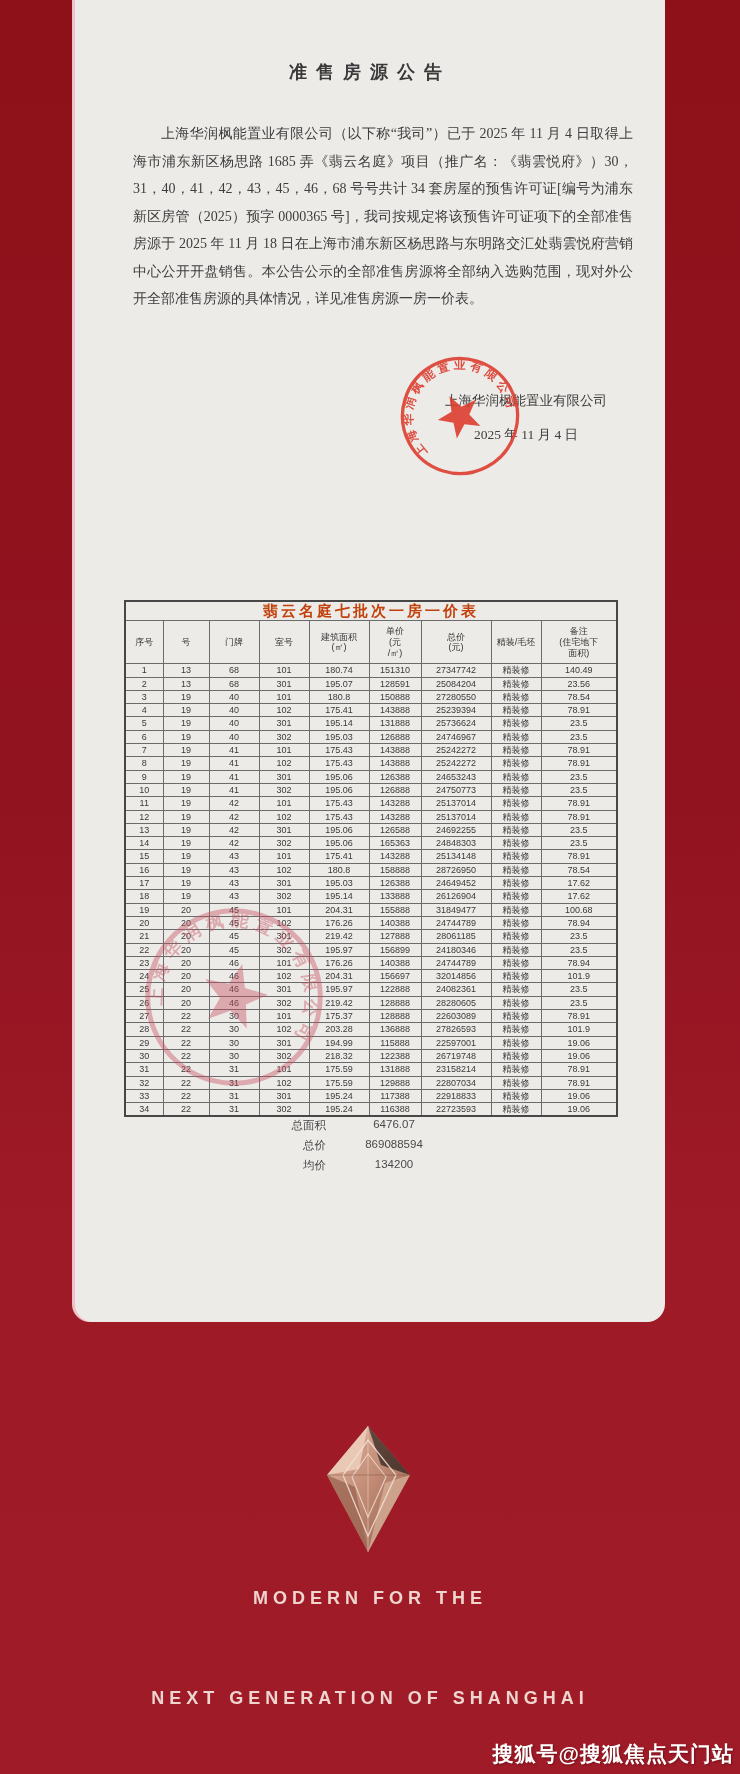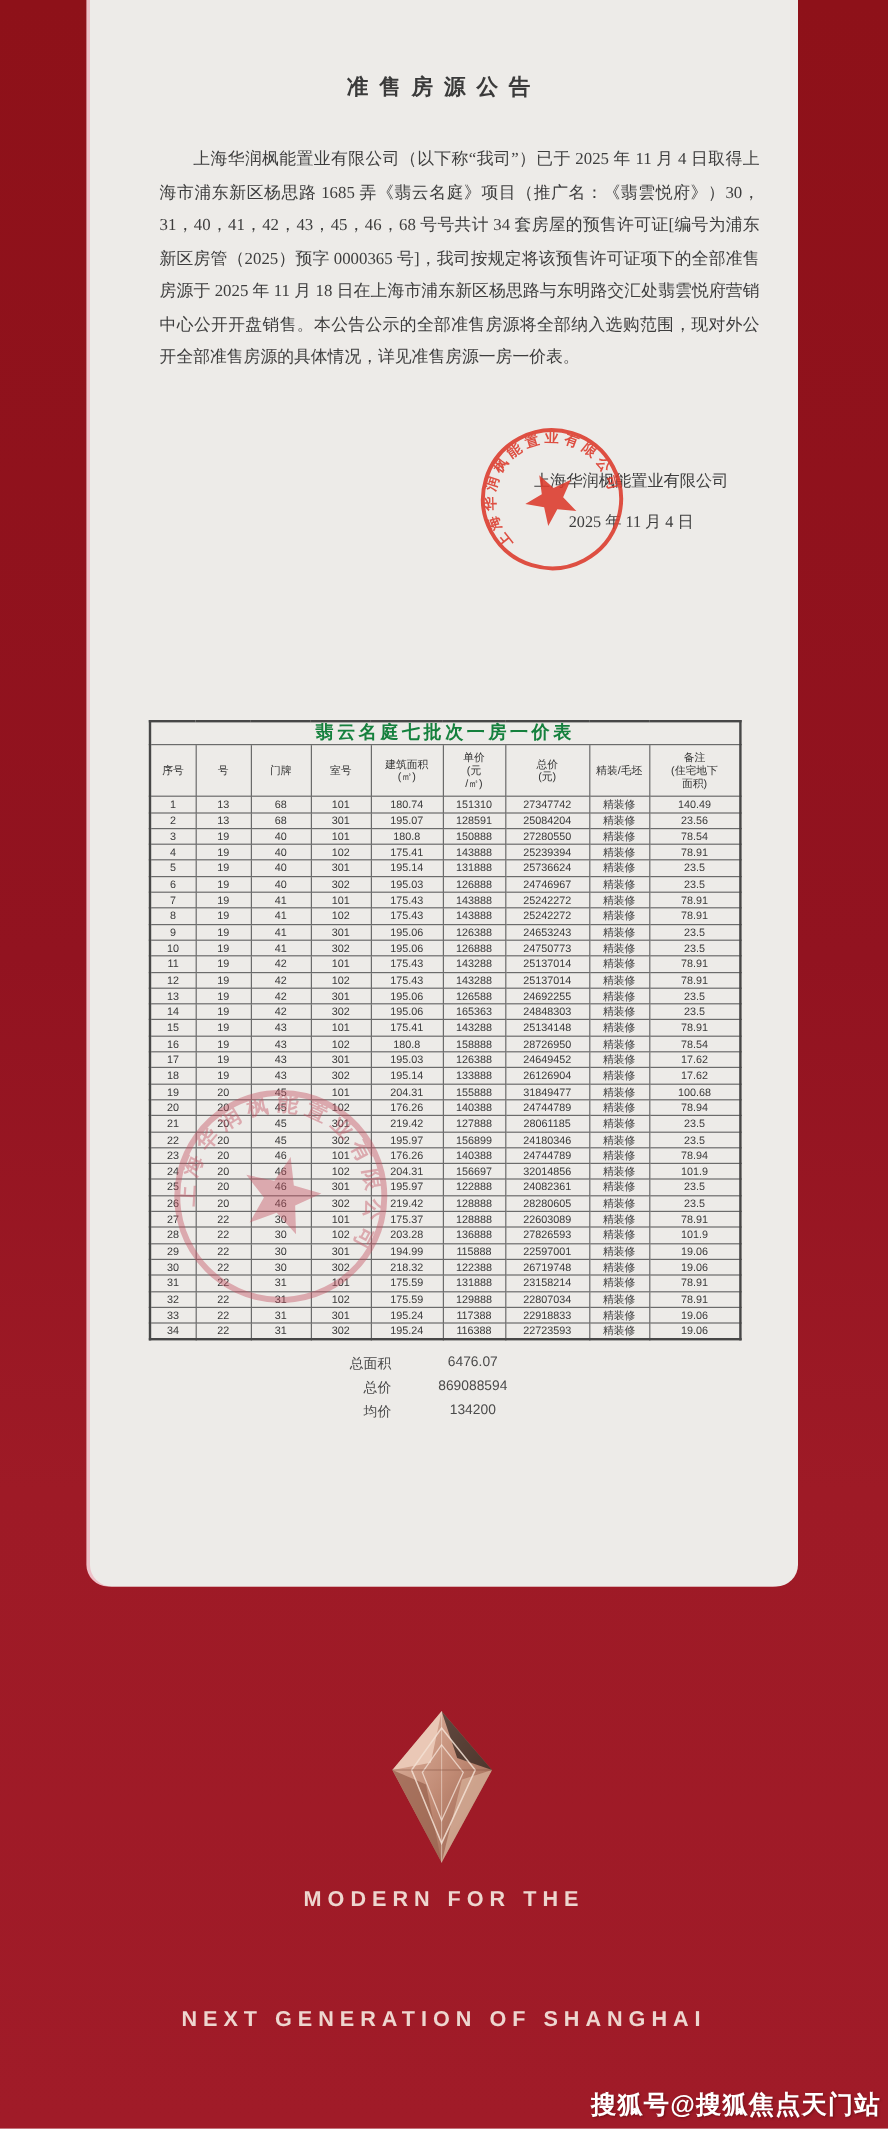--- a/index.html
+++ b/index.html
@@ -26,35 +26,35 @@
   .stamp2{left:60px;top:898px;width:198px;height:198px;color:#c44f5f;opacity:.42;
           transform:rotate(14deg);z-index:3;}
   .stamp text{font-family:"Liberation Serif","DejaVu Serif",serif;font-weight:700;}
   
   .tablewrap{position:absolute;left:49px;top:600px;width:494px;z-index:1;}
   table{border-collapse:collapse;table-layout:fixed;width:492px;background:transparent;
         color:#3a3a3a;}
   table,td,th{border:1px solid #6b6b6b;}
   table{border:2px solid #474747;}
   .tbl-title{font-size:15px;font-weight:700;letter-spacing:3px;text-align:center;
-        padding:3px 0;color:#15803d;}
+        padding:3px 0;color:#c2410c;}
   th{font-size:9px;font-weight:400;line-height:1.2;padding:2px 0;white-space:pre-line;
         text-align:center;vertical-align:middle;height:38px;color:#333;}
   td{font-size:9px;text-align:center;height:12.3px;line-height:12.3px;padding:0 1px;
         overflow:hidden;white-space:nowrap;}
   
   .totals{position:absolute;left:203px;top:1118px;display:grid;
         grid-template-columns:48px 116px;column-gap:10px;row-gap:5px;
-        font-size:11.5px;color:#4a4a4a;z-index:1;margin-top:11px;}
+        font-size:11.5px;color:#4a4a4a;z-index:1;}
   .totals .lbl{text-align:right;}
   .totals .val{text-align:center;}
   
   .diamond{position:absolute;left:322px;top:1424px;width:92px;height:130px;}
   .tagline{position:absolute;left:75px;width:590px;text-align:center;
-        font-size:18px;font-weight:700;letter-spacing:5px;color:#eed6cf;}
+        font-size:18px;font-weight:700;letter-spacing:5px;color:#eed6cf;margin-top:16px;}
   .tag1{top:1572px;}
   .tag2{top:1672px;}
   .watermark{position:absolute;right:6px;top:1740px;font-size:21px;font-weight:600;
         color:#ffffff;letter-spacing:1px;text-shadow:1px 1px 2px rgba(60,0,0,.45);}
 </style>
 </head>
 <body>
 
 <div class="page">
 

